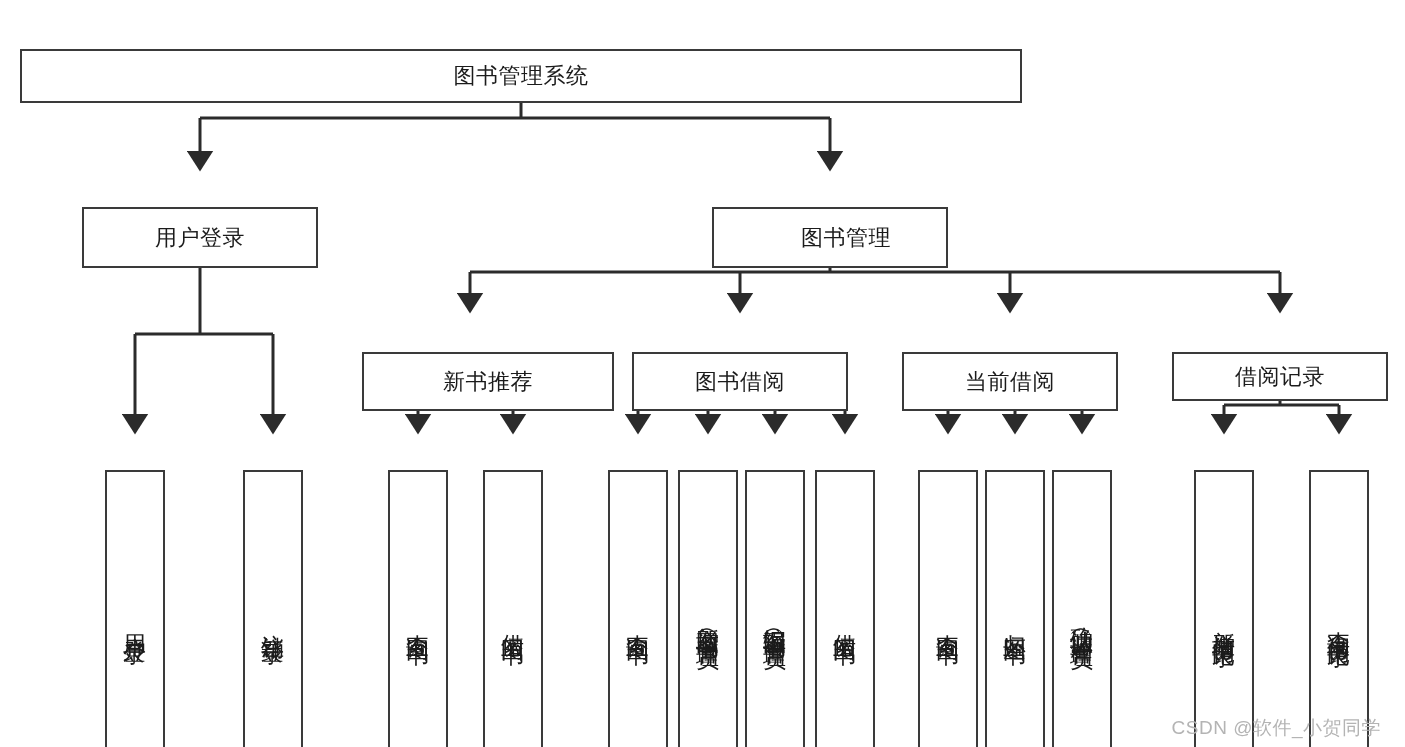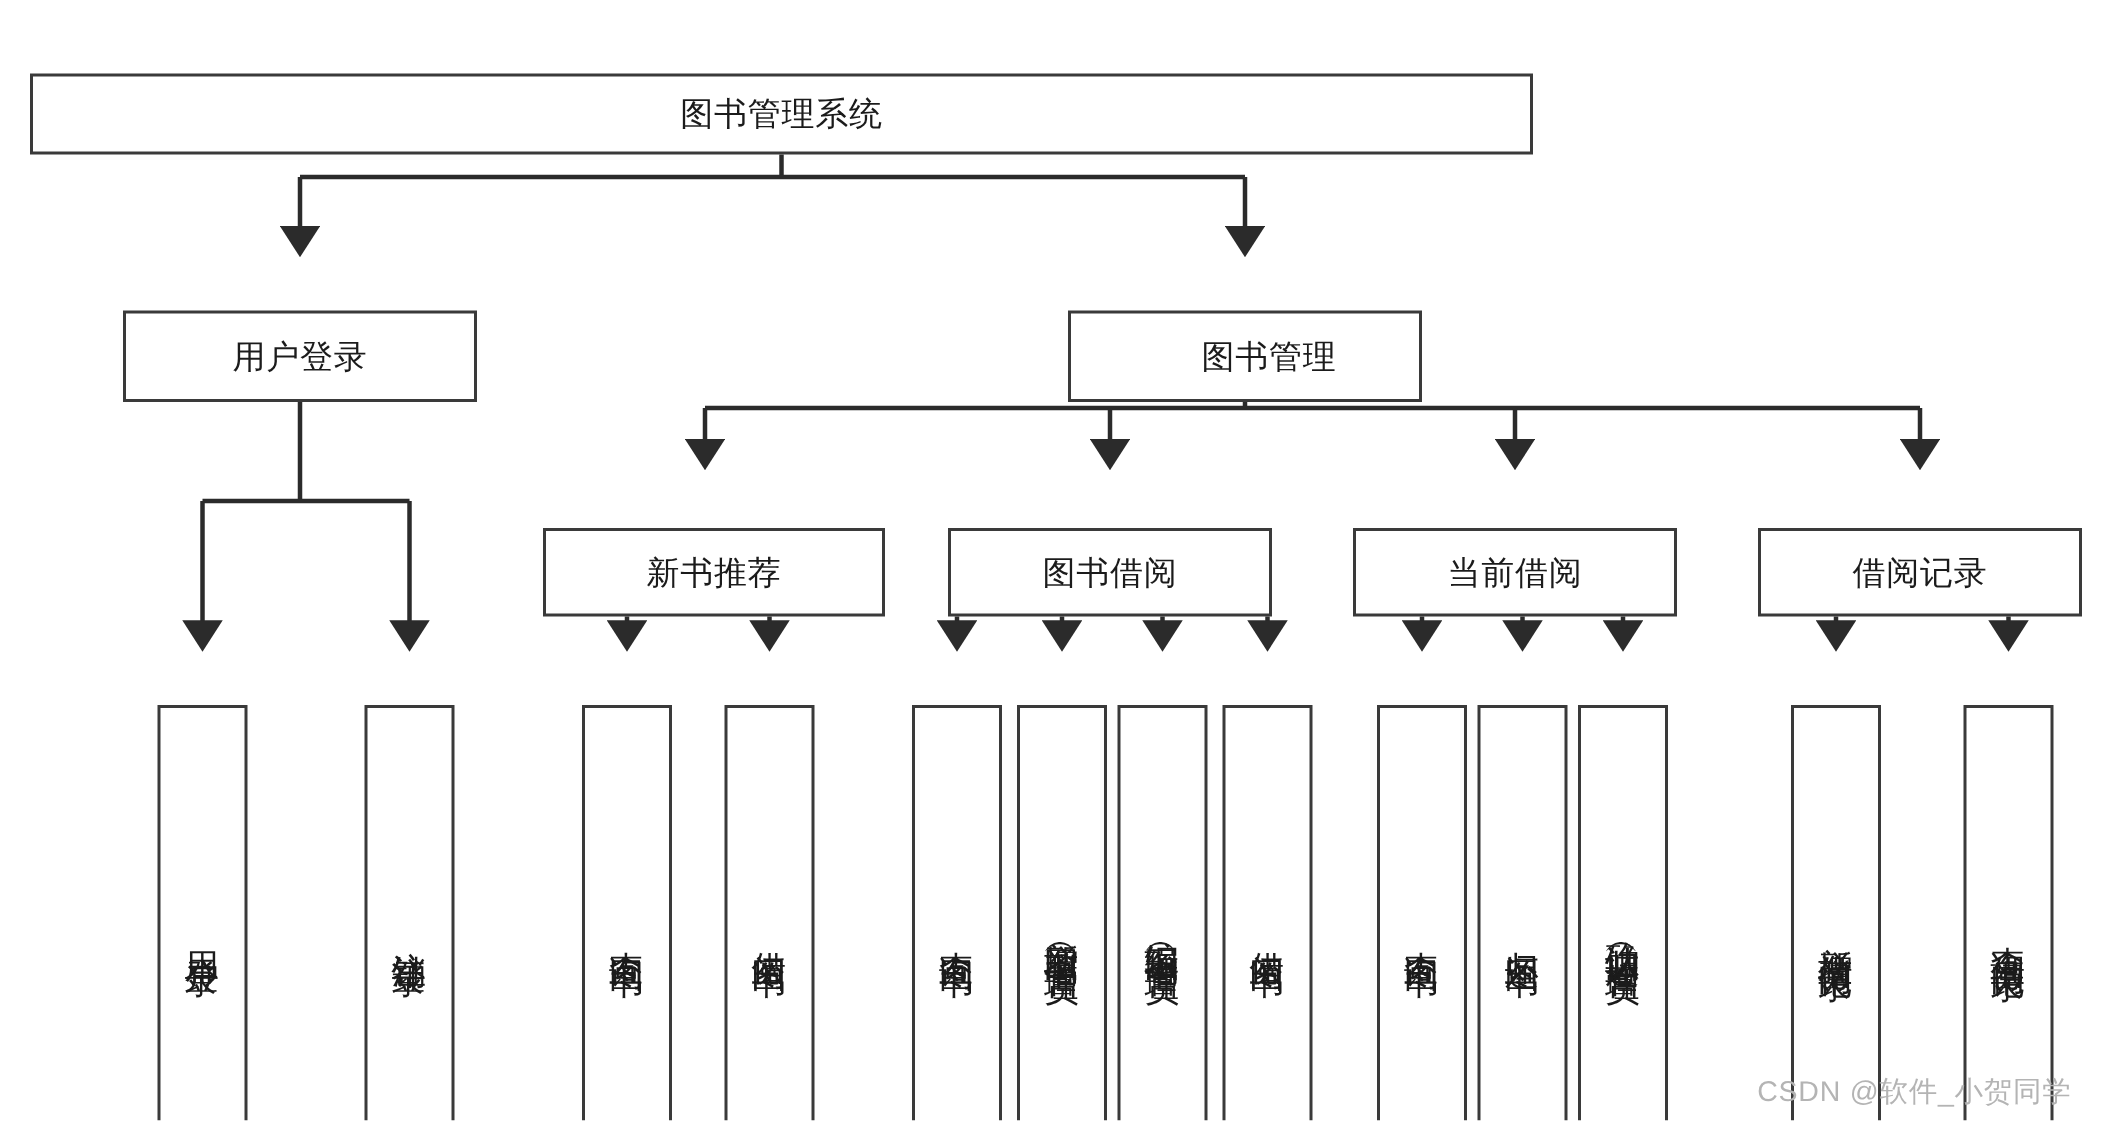--- a/index.html
+++ b/index.html
@@ -126,30 +126,30 @@
     <span class="label">图书管理系统</span>
   </div>
 
   <div class="node horiz" style="left:82px; top:171px; width:236px; height:61px;">
     <span class="label">用户登录</span>
   </div>
   <div class="node horiz" style="left:712px; top:171px; width:236px; height:61px;padding-left:32px;">
     <span class="label">图书管理</span>
   </div>
 
-  <div class="node horiz" style="left:362px; top:316px; width:228px; height:59px;">
+  <div class="node horiz" style="left:362px; top:316px; width:252px; height:59px;">
     <span class="label">新书推荐</span>
   </div>
   <div class="node horiz" style="left:902px; top:316px; width:216px; height:59px;">
     <span class="label">当前借阅</span>
   </div>
   <div class="node horiz" style="left:632px; top:316px; width:216px; height:59px;">
     <span class="label">图书借阅</span>
   </div>
-  <div class="node horiz" style="left:1172px; top:316px; width:216px; height:59px;">
+  <div class="node horiz" style="left:1172px; top:316px; width:216px; height:49px;">
     <span class="label">借阅记录</span>
   </div>
 
   <div class="node vert" style="left:105px; top:434px; width:60px; height:304px;">
     <span class="label">用户登录</span>
   </div>
   <div class="node vert" style="left:243px; top:434px; width:60px; height:304px;">
     <span class="label">注销登录</span>
   </div>
 

